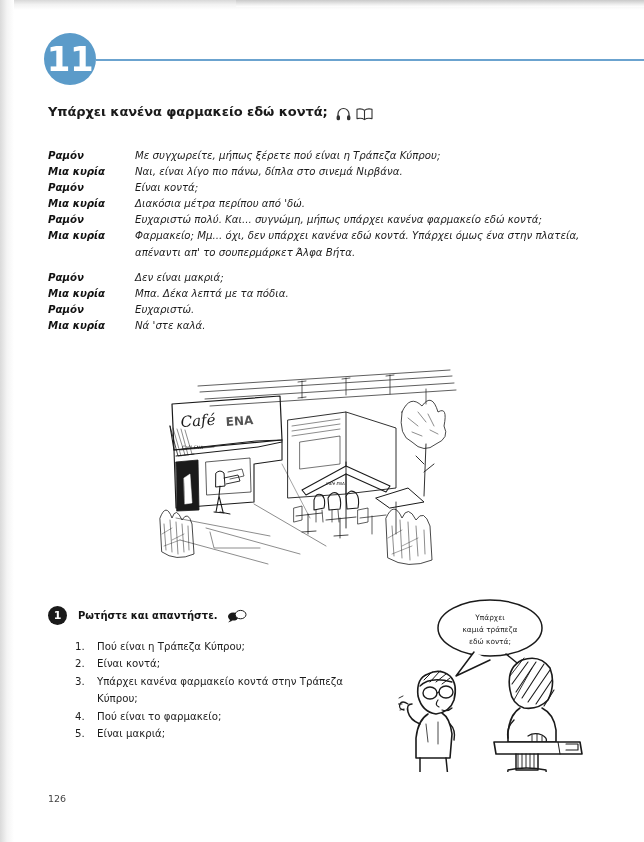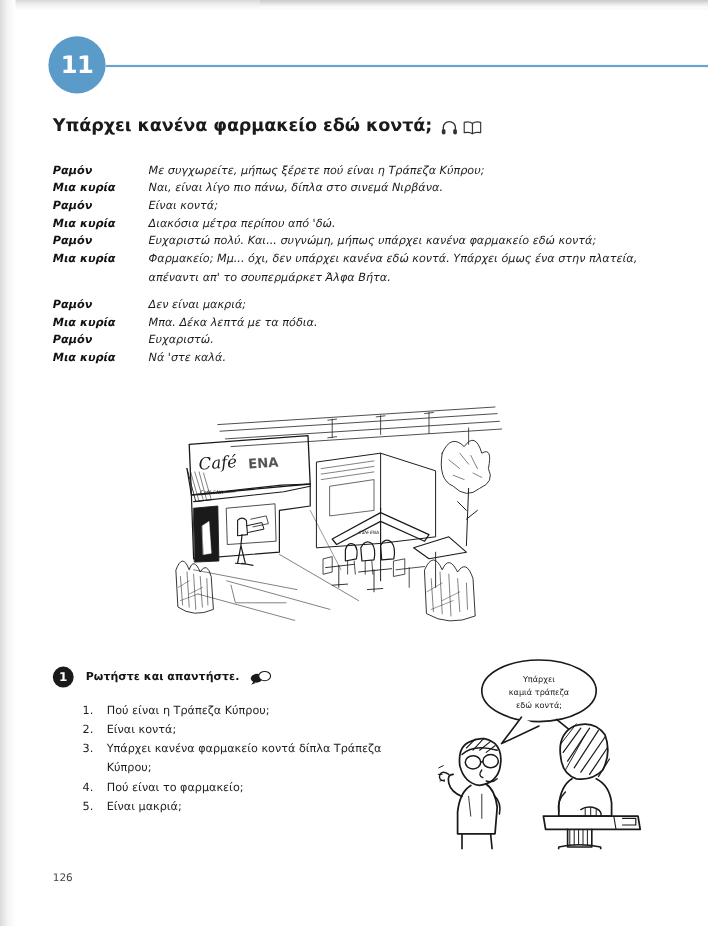--- a/index.html
+++ b/index.html
@@ -44,36 +44,36 @@
   
   .chapter-badge {
     position: absolute;
     left: 44px; top: 33px;
     width: 52px; height: 52px;
     border-radius: 50%;
     display: flex;
     align-items: center;
     justify-content: center;
     color: #ffffff;
-    font-size: 22px;
+    font-size: 34px;
     font-weight: bold;
     letter-spacing: -0.5px;
     font-family: "DejaVu Sans", sans-serif;
   }
   .header-rule {
     position: absolute;
     left: 96px; top: 59px;
     width: 548px; height: 2px;
   }
 
   
   .lesson-title {
     position: absolute;
     left: 48px; top: 104px;
-    font-size: 16px;
+    font-size: 13px;
     font-weight: bold;
     color: #1a1a1a;
     letter-spacing: -0.1px;
     white-space: nowrap;
     font-family: "DejaVu Sans", sans-serif;
   }
   .title-icons {
     display: inline-block;
     margin-left: 8px;
     vertical-align: -1px;
@@ -358,21 +358,21 @@
       <li class="q-item">
         <span class="q-num">1.</span>
         <span class="q-text">Πού είναι η Τράπεζα Κύπρου;</span>
       </li>
       <li class="q-item">
         <span class="q-num">2.</span>
         <span class="q-text">Είναι κοντά;</span>
       </li>
       <li class="q-item">
         <span class="q-num">3.</span>
-        <span class="q-text">Υπάρχει κανένα φαρμακείο κοντά δίπλα Τράπεζα Κύπρου;</span>
+        <span class="q-text">Υπάρχει κανένα φαρμακείο κοντά στην Τράπεζα Κύπρου;</span>
       </li>
       <li class="q-item">
         <span class="q-num">4.</span>
         <span class="q-text">Πού είναι το φαρμακείο;</span>
       </li>
       <li class="q-item">
         <span class="q-num">5.</span>
         <span class="q-text">Είναι μακριά;</span>
       </li>
     </ul>

